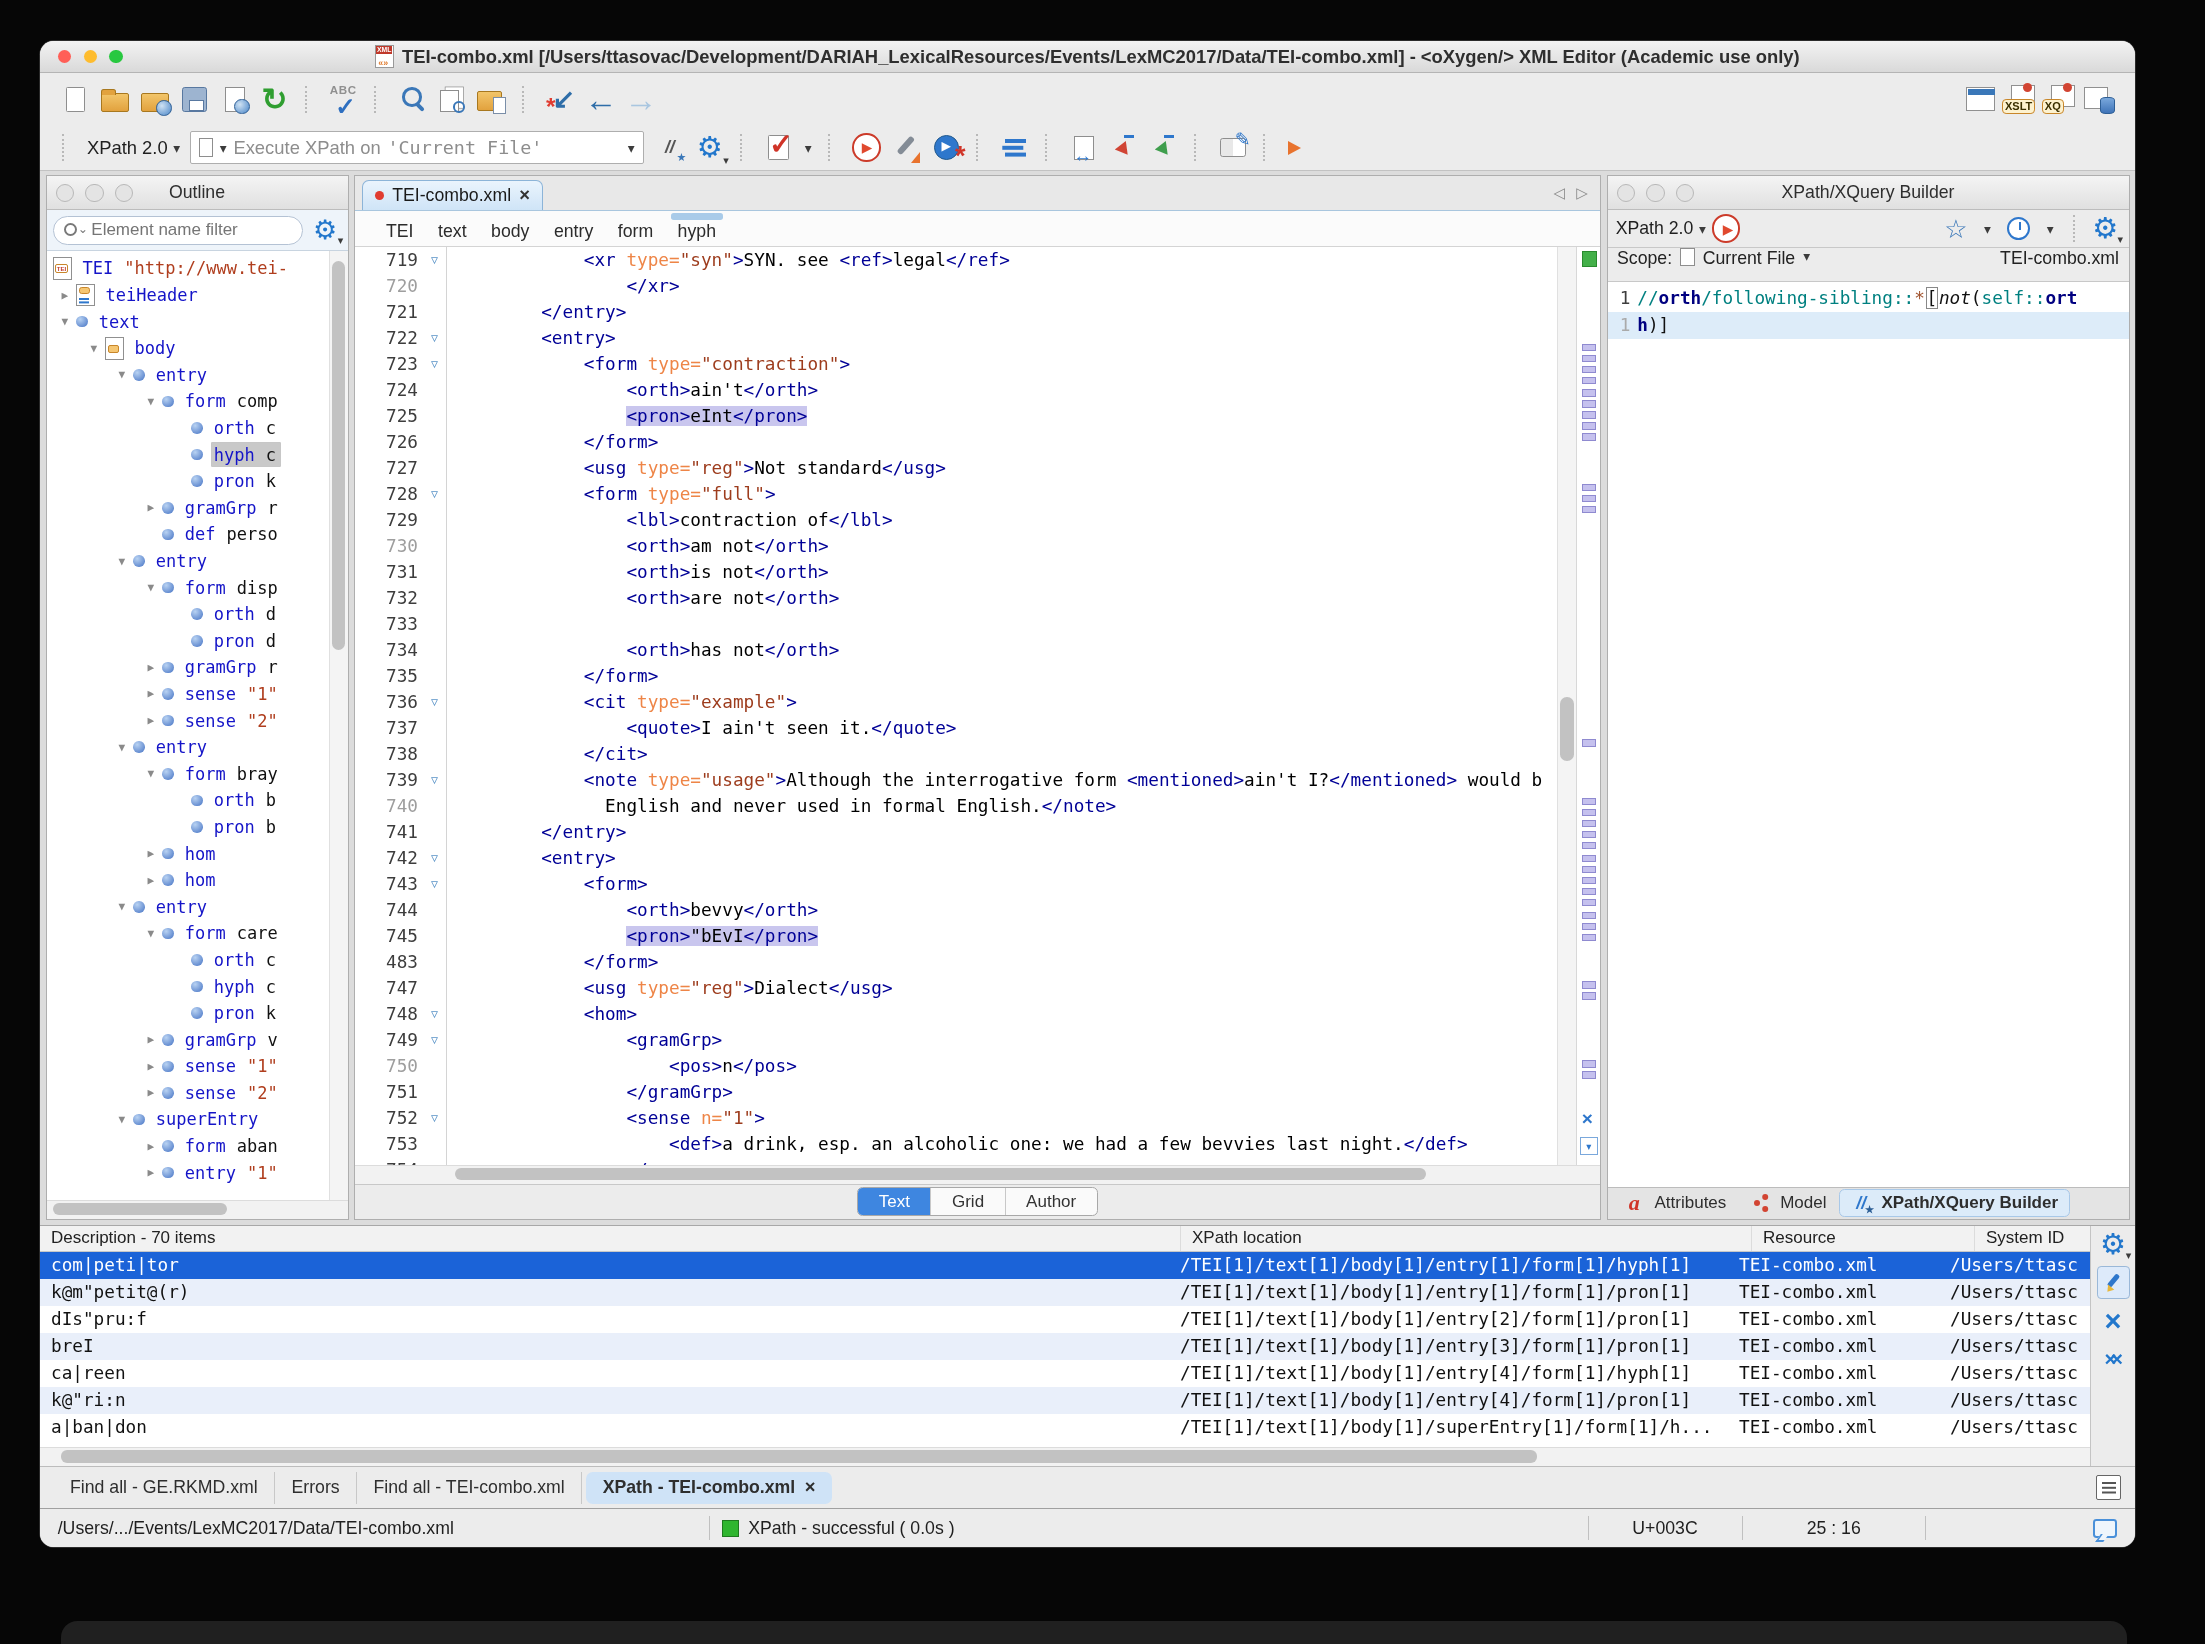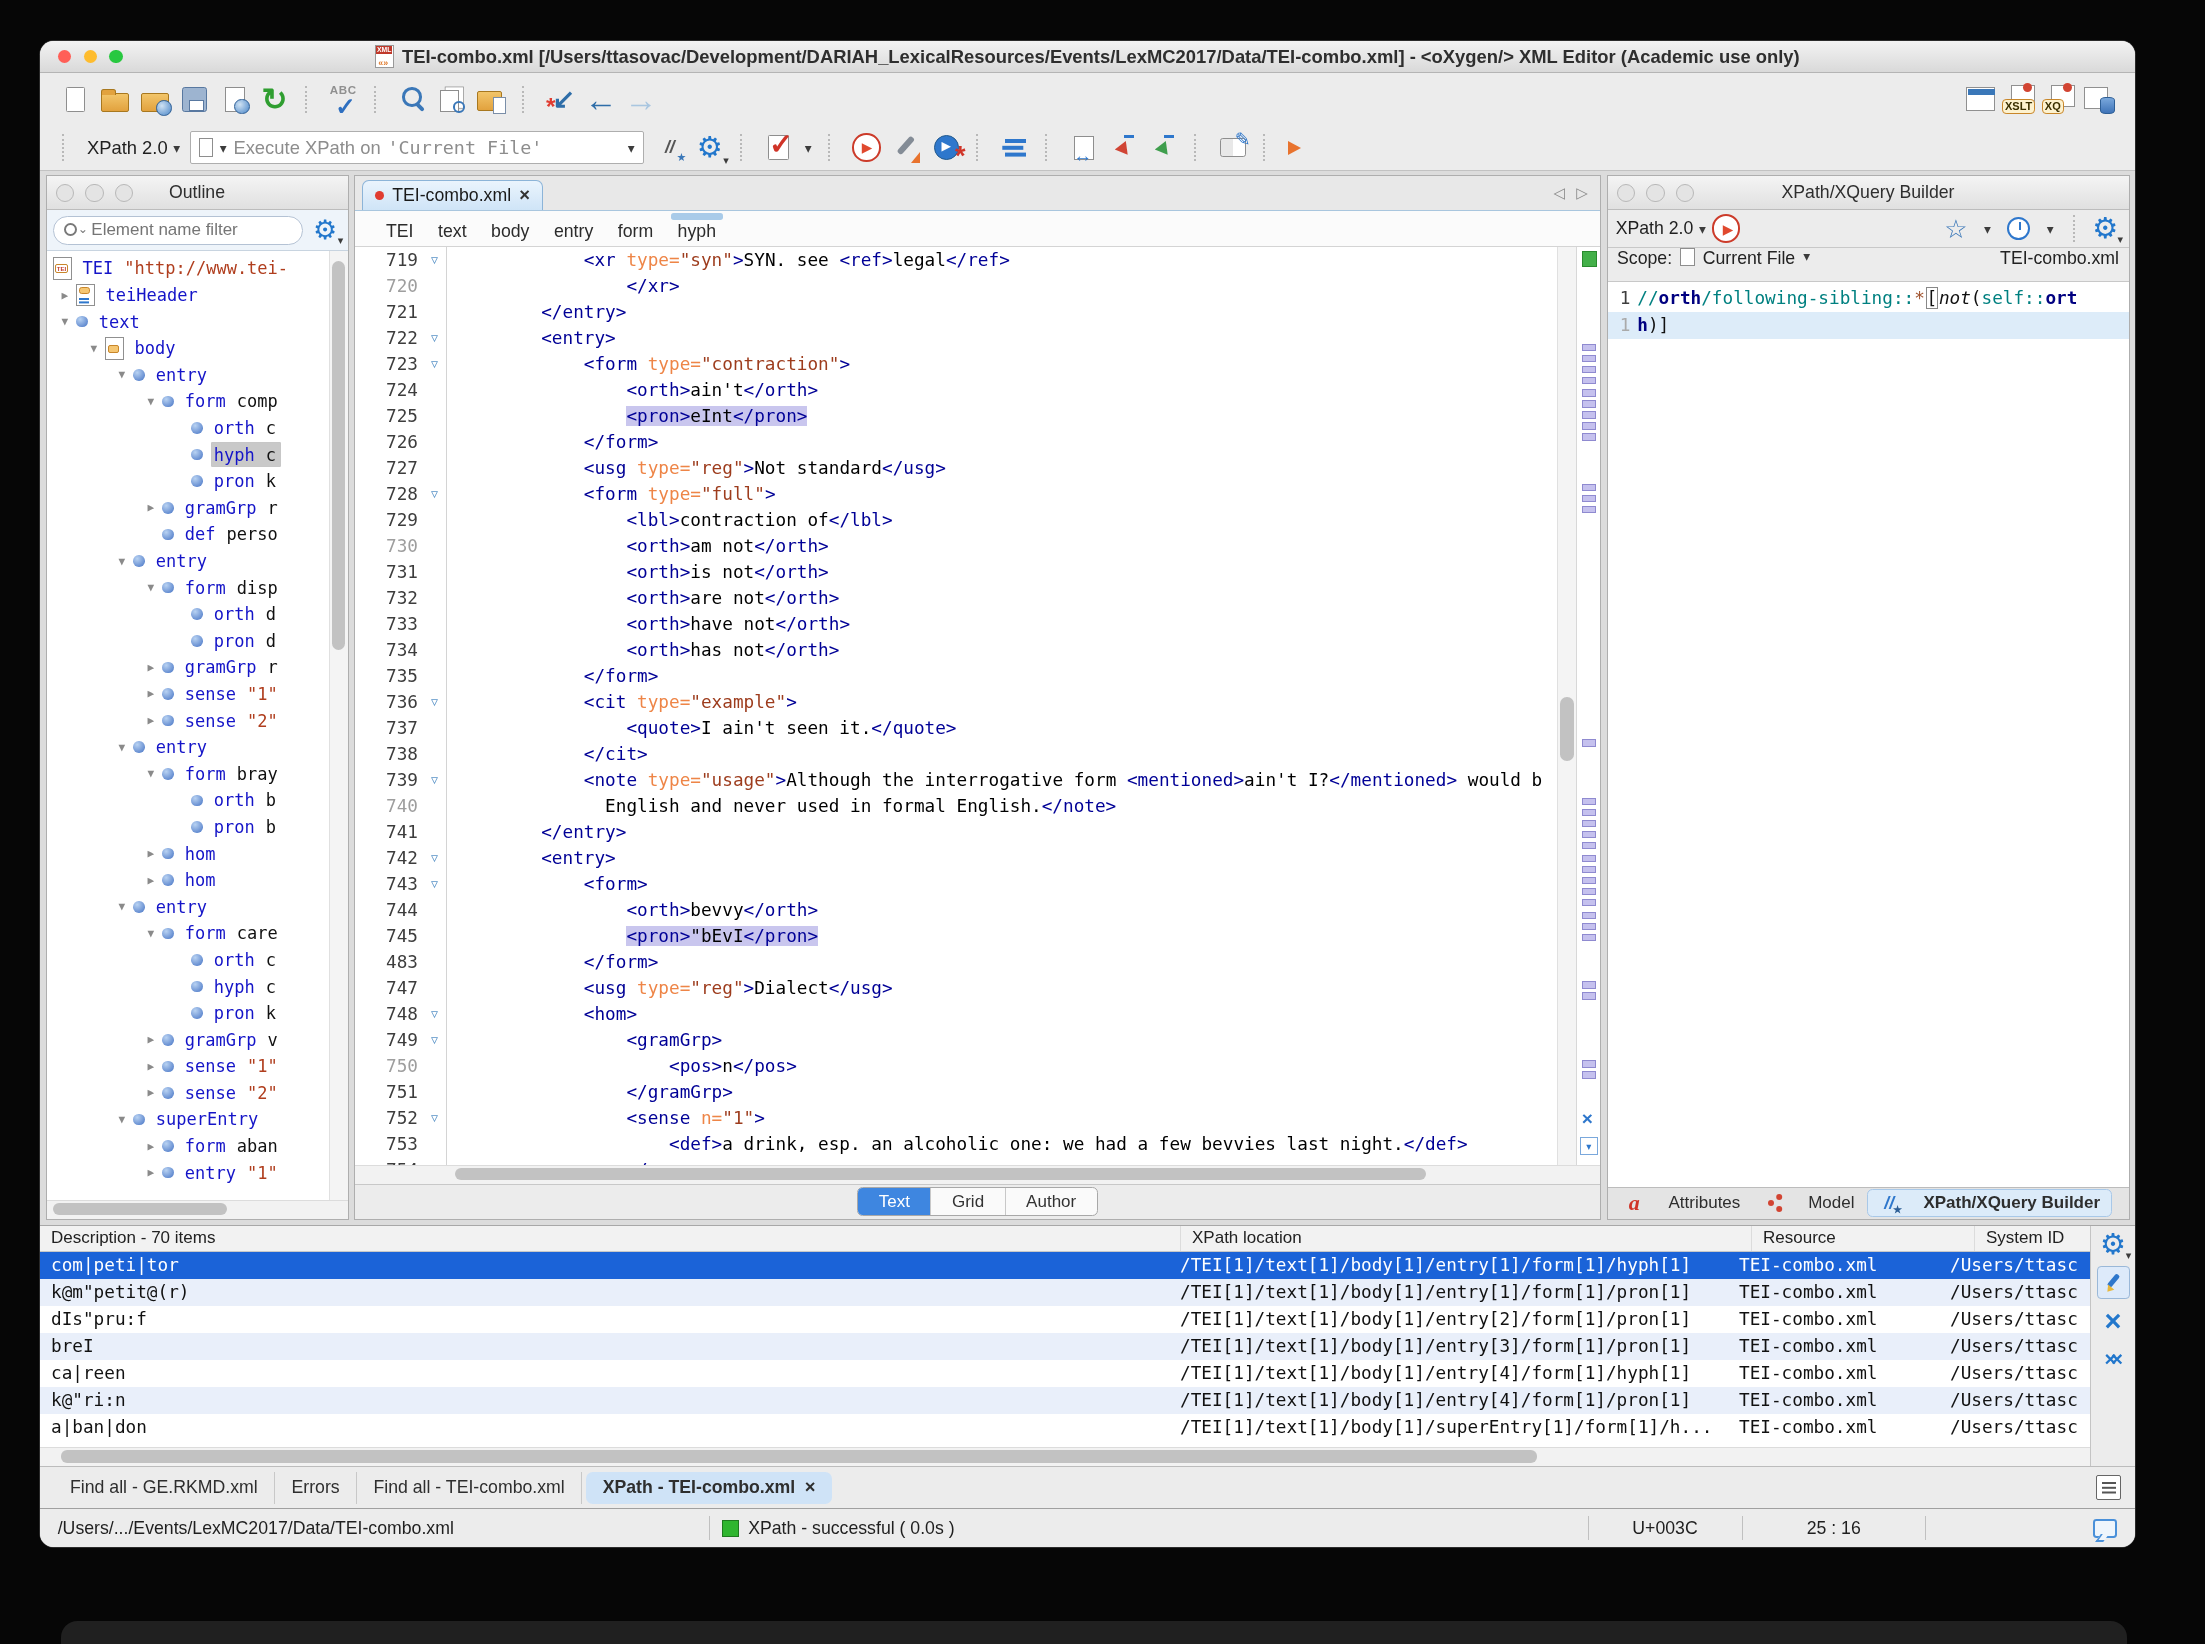--- a/index.html
+++ b/index.html
@@ -188,21 +188,21 @@
   .xb-scope .file{margin-left:auto;white-space:nowrap}
   .xb-query{flex:1;min-height:0;background:#fff;padding-top:2.7px;font:17.7px "DejaVu Sans Mono",monospace}
   .q-line{height:27px;display:flex;align-items:center;white-space:pre}
   .q-line.cur{background:#ddecf9}
   .q-ln{width:23px;flex:none;text-align:right;padding-right:6.8px;color:#3d3d3d}
   .q-ln.gray{color:#aaa}
   .qp-axis{color:#008080}.qp-el{color:#000080;font-weight:bold}.qp-star{color:#a0522d}
   .qp-fn{font-style:italic;color:#111}.qp-plain{color:#111}
   .qp-cursor{color:#111;border:1.4px solid #888;margin:0 0.7px}
   .xb-tabs{height:31px;flex:none;background:#e4e4e4;border-top:0.7px solid #bcbcbc;display:flex;align-items:center;padding-left:5.5px;gap:1.4px;font-size:17px;color:#2e2e2e}
-  .rtab{display:flex;align-items:flex-start;gap:24px;padding:2.7px 11px;white-space:nowrap}
+  .rtab{display:flex;align-items:flex-start;gap:10px;padding:2.7px 11px;white-space:nowrap}
   .rtab.active{background:#dcebf9;border:0.7px solid #a8c8e8;border-radius:5.5px;font-weight:bold}
   .rt-ic{display:inline-flex;align-items:center;justify-content:center;width:20.5px;height:20.5px;position:relative}
   .rt-attributes::before{content:"a";color:#d03428;font-style:italic;font-weight:bold;font-size:22px;font-family:"Liberation Serif",serif;line-height:1}
   .rt-model::before{content:"";width:6.1px;height:6.1px;border-radius:50%;background:#d24432;box-shadow:8.2px -6.1px 0 #d24432,8.2px 6.1px 0 #d24432;margin-left:-5.5px}
   .rt-xpath::before{content:"//";color:#2e77cc;font-weight:bold;font-style:italic;font-size:17.7px}
   .rt-xpath::after{content:"★";position:absolute;bottom:-1.4px;right:-2.7px;font-size:10.2px;color:#2e5f96}
 
   
   .results{height:240px;flex:none;display:flex;border-top:0.7px solid #a8a8a8;background:#fff}
   .res-main{flex:1;min-width:0;display:flex;flex-direction:column}
@@ -679,21 +679,21 @@
             <div class="line"><span class="ln">723</span><span class="fold">▽</span><span class="code-text">            <span class="c-tag">&lt;form </span><span class="c-attr">type</span><span class="c-attr">=</span><span class="c-aval">"contraction"</span><span class="c-tag">&gt;</span></span></div>
             <div class="line"><span class="ln">724</span><span class="fold"></span><span class="code-text">                <span class="c-tag">&lt;orth&gt;</span><span class="c-txt">ain't</span><span class="c-tag">&lt;/orth&gt;</span></span></div>
             <div class="line"><span class="ln">725</span><span class="fold"></span><span class="code-text">                <span class="hl"><span class="c-tag">&lt;pron&gt;</span><span class="c-txt">eInt</span><span class="c-tag">&lt;/pron&gt;</span></span></span></div>
             <div class="line"><span class="ln">726</span><span class="fold"></span><span class="code-text">            <span class="c-tag">&lt;/form&gt;</span></span></div>
             <div class="line"><span class="ln">727</span><span class="fold"></span><span class="code-text">            <span class="c-tag">&lt;usg </span><span class="c-attr">type</span><span class="c-attr">=</span><span class="c-aval">"reg"</span><span class="c-tag">&gt;</span><span class="c-txt">Not standard</span><span class="c-tag">&lt;/usg&gt;</span></span></div>
             <div class="line"><span class="ln">728</span><span class="fold">▽</span><span class="code-text">            <span class="c-tag">&lt;form </span><span class="c-attr">type</span><span class="c-attr">=</span><span class="c-aval">"full"</span><span class="c-tag">&gt;</span></span></div>
             <div class="line"><span class="ln">729</span><span class="fold"></span><span class="code-text">                <span class="c-tag">&lt;lbl&gt;</span><span class="c-txt">contraction of</span><span class="c-tag">&lt;/lbl&gt;</span></span></div>
             <div class="line"><span class="ln gray">730</span><span class="fold"></span><span class="code-text">                <span class="c-tag">&lt;orth&gt;</span><span class="c-txt">am not</span><span class="c-tag">&lt;/orth&gt;</span></span></div>
             <div class="line"><span class="ln">731</span><span class="fold"></span><span class="code-text">                <span class="c-tag">&lt;orth&gt;</span><span class="c-txt">is not</span><span class="c-tag">&lt;/orth&gt;</span></span></div>
             <div class="line"><span class="ln">732</span><span class="fold"></span><span class="code-text">                <span class="c-tag">&lt;orth&gt;</span><span class="c-txt">are not</span><span class="c-tag">&lt;/orth&gt;</span></span></div>
-            <div class="line"><span class="ln">733</span><span class="fold"></span><span class="code-text">                <span class="c-tag">&lt;orth&gt;</span><span class="c-txt">have not</span><span class="c-tag">&lt;/orth&gt;</span></span></div>
+            <div class="line"><span class="ln">733</span><span class="fold"></span></div>
             <div class="line"><span class="ln">734</span><span class="fold"></span><span class="code-text">                <span class="c-tag">&lt;orth&gt;</span><span class="c-txt">has not</span><span class="c-tag">&lt;/orth&gt;</span></span></div>
             <div class="line"><span class="ln">735</span><span class="fold"></span><span class="code-text">            <span class="c-tag">&lt;/form&gt;</span></span></div>
             <div class="line"><span class="ln">736</span><span class="fold">▽</span><span class="code-text">            <span class="c-tag">&lt;cit </span><span class="c-attr">type</span><span class="c-attr">=</span><span class="c-aval">"example"</span><span class="c-tag">&gt;</span></span></div>
             <div class="line"><span class="ln">737</span><span class="fold"></span><span class="code-text">                <span class="c-tag">&lt;quote&gt;</span><span class="c-txt">I ain't seen it.</span><span class="c-tag">&lt;/quote&gt;</span></span></div>
             <div class="line"><span class="ln">738</span><span class="fold"></span><span class="code-text">            <span class="c-tag">&lt;/cit&gt;</span></span></div>
             <div class="line"><span class="ln">739</span><span class="fold">▽</span><span class="code-text">            <span class="c-tag">&lt;note </span><span class="c-attr">type</span><span class="c-attr">=</span><span class="c-aval">"usage"</span><span class="c-tag">&gt;</span><span class="c-txt">Although the interrogative form </span><span class="c-tag">&lt;mentioned&gt;</span><span class="c-txt">ain't I?</span><span class="c-tag">&lt;/mentioned&gt;</span><span class="c-txt"> would b</span></span></div>
             <div class="line"><span class="ln gray">740</span><span class="fold"></span><span class="code-text">              <span class="c-txt">English and never used in formal English.</span><span class="c-tag">&lt;/note&gt;</span></span></div>
             <div class="line"><span class="ln">741</span><span class="fold"></span><span class="code-text">        <span class="c-tag">&lt;/entry&gt;</span></span></div>
             <div class="line"><span class="ln">742</span><span class="fold">▽</span><span class="code-text">        <span class="c-tag">&lt;entry&gt;</span></span></div>
             <div class="line"><span class="ln">743</span><span class="fold">▽</span><span class="code-text">            <span class="c-tag">&lt;form&gt;</span></span></div>

